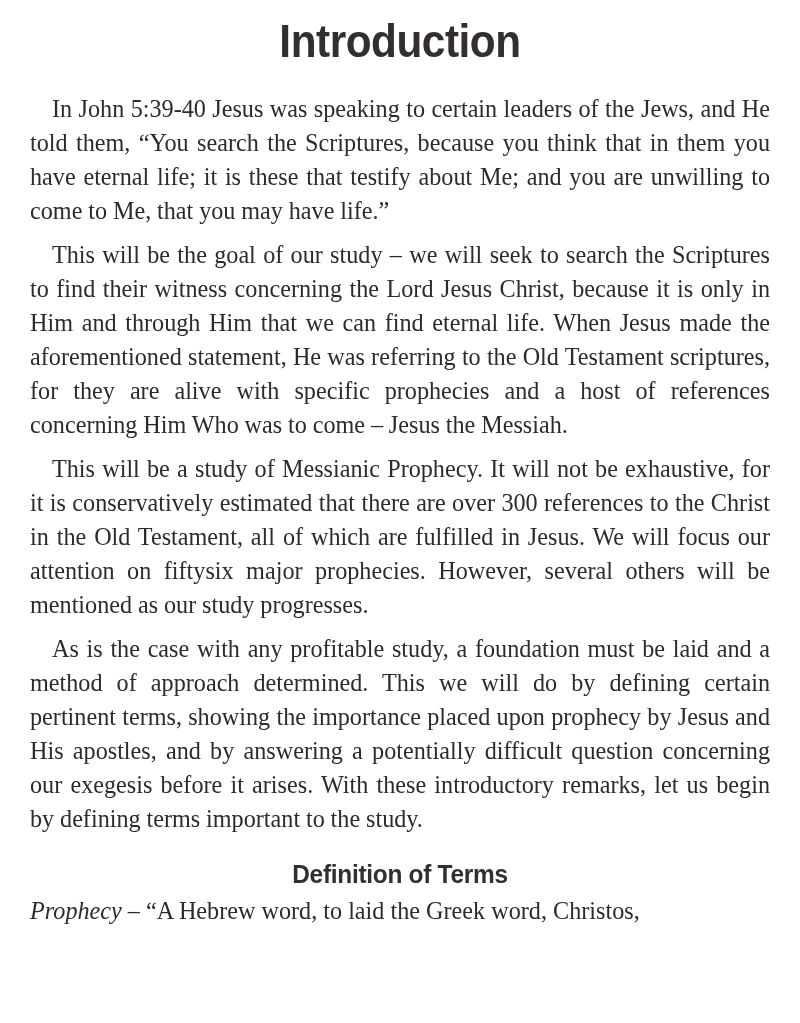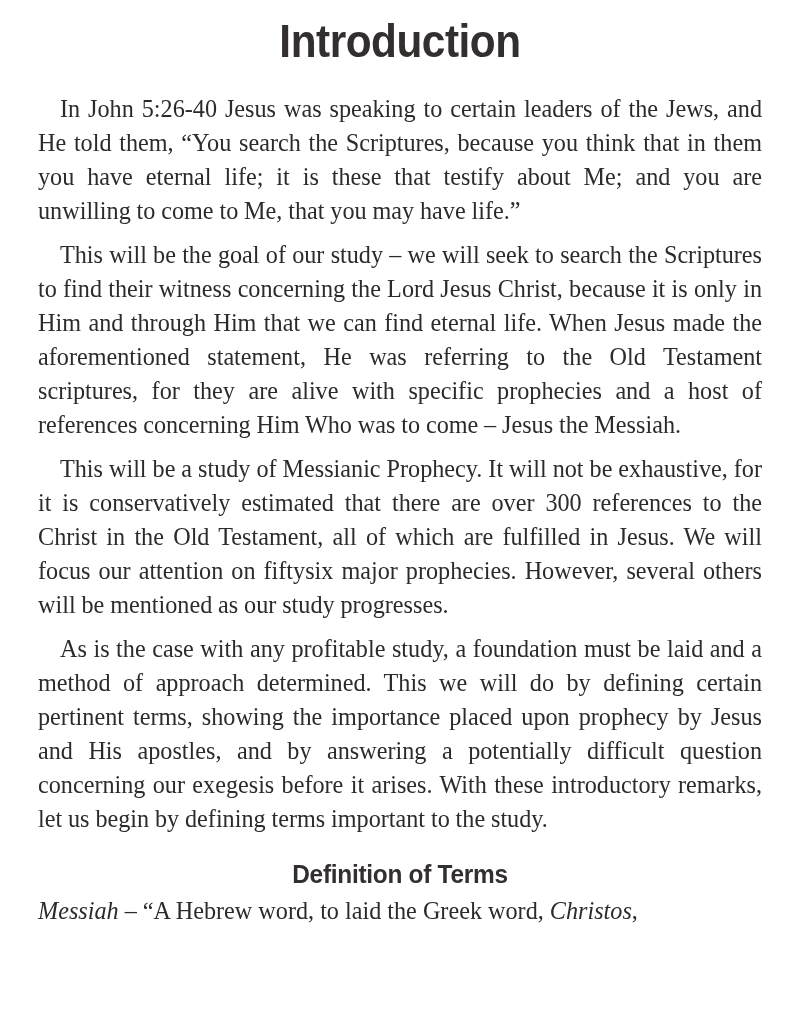--- a/index.html
+++ b/index.html
@@ -14,21 +14,21 @@
     color: #2b2b2b;
     font-family: "Liberation Serif", "DejaVu Serif", serif;
     -webkit-font-smoothing: antialiased;
   }
 
   .page {
     position: relative;
     width: 800px;
     height: 1023px;
     box-sizing: border-box;
-    padding: 0 38px;
+    padding: 0 30px;
   }
 
   
   .chapter-title {
     margin: 0;
     padding-top: 14px;
     text-align: center;
     font-family: "Liberation Sans Narrow", "Liberation Sans", "DejaVu Sans", sans-serif;
     font-weight: 700;
     font-size: 46px;
@@ -84,41 +84,40 @@
     text-justify: inter-word;
     font-size: 24.2px;
     line-height: 34px;
     text-indent: 0;
   }
 
   .term {
     font-style: italic;
   }
   .foreign {
-    font-style: italic;
   }
 </style>
 </head>
 <body>
 
 <div class="page">
 
   <h1 class="chapter-title">Introduction</h1>
 
   <div class="body-copy">
 
-    <p class="para">In John 5:26-40 Jesus was speaking to certain leaders of the Jews, and He told them, “You search the Scriptures, because you think that in them you have eternal life; it is these that testify about Me; and you are unwilling to come to Me, that you may have life.”</p>
+    <p class="para">In John 5:39-40 Jesus was speaking to certain leaders of the Jews, and He told them, “You search the Scriptures, because you think that in them you have eternal life; it is these that testify about Me; and you are unwilling to come to Me, that you may have life.”</p>
 
     <p class="para">This will be the goal of our study – we will seek to search the Scriptures to find their witness concerning the Lord Jesus Christ, because it is only in Him and through Him that we can find eternal life. When Jesus made the aforementioned statement, He was refer­ring to the Old Testament scriptures, for they are alive with specific prophecies and a host of references concerning Him Who was to come – Jesus the Messiah.</p>
 
     <p class="para">This will be a study of Messianic Prophecy. It will not be exhaus­tive, for it is conservatively estimated that there are over 300 refer­ences to the Christ in the Old Testament, all of which are fulfilled in Jesus. We will focus our attention on fifty­six major prophecies. However, several others will be mentioned as our study progresses.</p>
 
     <p class="para">As is the case with any profitable study, a foundation must be laid and a method of approach determined. This we will do by defin­ing certain pertinent terms, showing the importance placed upon prophecy by Jesus and His apostles, and by answering a potentially difficult question concerning our exegesis before it arises. With these introductory remarks, let us begin by defining terms important to the study.</p>
 
   </div>
 
   <h2 class="section-heading">Definition of Terms</h2>
 
   <p class="definition-line">
-    <span class="term">Messiah</span><span> – </span><span>“A Hebrew word, to laid the Greek word, </span><span class="foreign">Christos</span><span>,</span>
+    <span class="term">Prophecy</span><span> – </span><span>“A Hebrew word, to laid the Greek word, </span><span class="foreign">Christos</span><span>,</span>
   </p>
 
 </div>
 
 </body></html>

